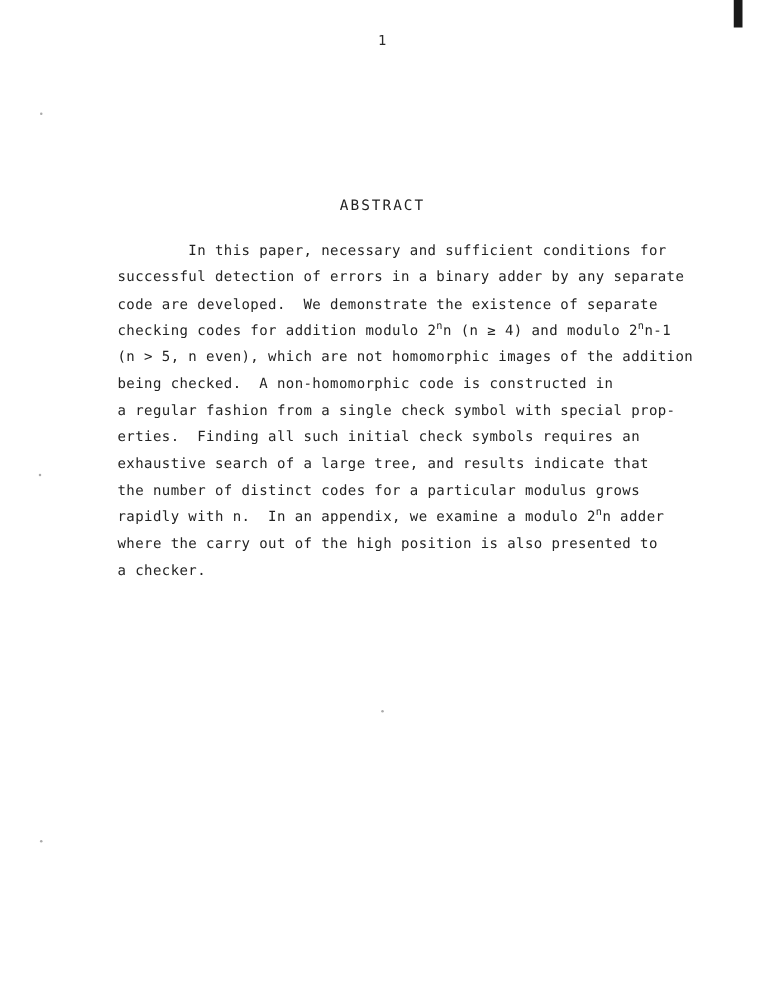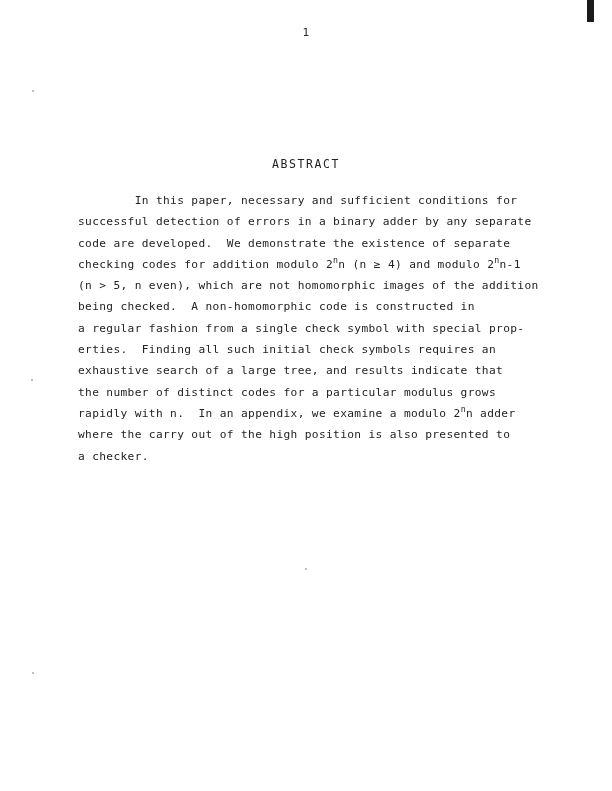--- a/index.html
+++ b/index.html
@@ -57,20 +57,21 @@
     width: 470px;
     font-size: 11.2px;
     line-height: 21.3px;
     letter-spacing: 0.35px;
     color: #232323;
     white-space: pre-wrap;
   }
   .abstract-body .ln {
     display: block;
     white-space: pre;
+    margin-left: 16px;
   }
   sup {
     font-size: 8.2px;
     vertical-align: super;
     line-height: 0;
   }
   
   .speck {
     position: absolute;
     background: #8d8d8d;

